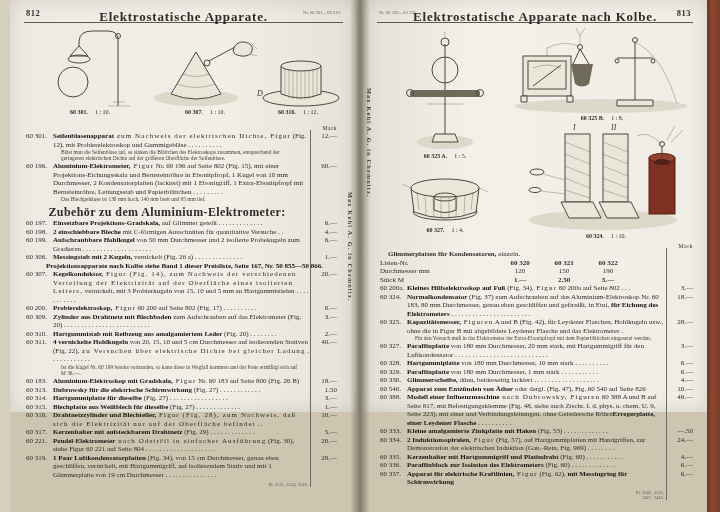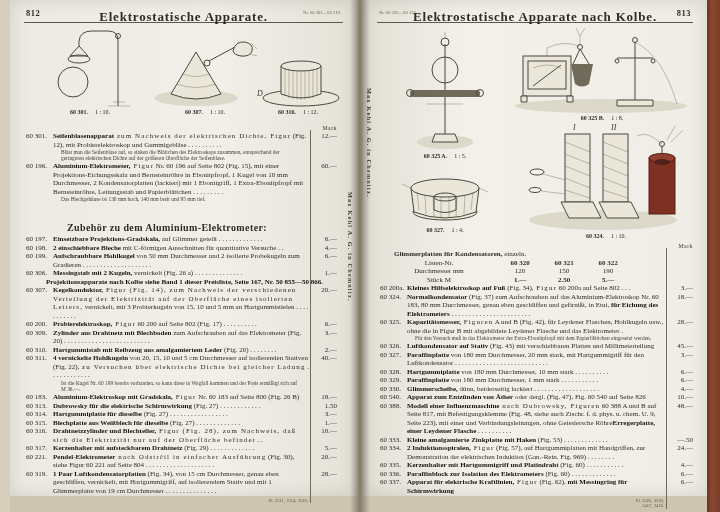--- a/index.html
+++ b/index.html
@@ -1,18 +1,18 @@
 <!DOCTYPE html>
 <html><head>
 <meta charset="utf-8">
 <style>
   html,body{margin:0;padding:0;}
   body{width:720px;height:512px;overflow:hidden;background:#cdc5b0;font-family:"Liberation Serif","DejaVu Serif",serif;color:#2e2c26;}
   .spread{position:relative;width:720px;height:512px;}
-  .page{position:absolute;top:0;height:496px;box-shadow:inset 0 0 18px rgba(90,80,60,.18);}
+  .page{position:absolute;top:0;height:412px;box-shadow:inset 0 0 18px rgba(90,80,60,.18);}
   .page-left{left:10px;width:347px;background:linear-gradient(90deg,#eceae3 0%,#f1efe8 60%,#e4e1d8 100%);}
   .page-right{left:363px;width:344px;background:linear-gradient(90deg,#e3e0d7 0%,#f2f0e9 30%,#efede6 100%);}
   .gutter-shadow{position:absolute;left:350px;top:0;width:20px;height:512px;z-index:6;background:linear-gradient(90deg,rgba(60,52,38,0) 0%,rgba(60,52,38,.5) 50%,rgba(60,52,38,0) 100%);}
   .book-edge{position:absolute;right:0;top:0;width:13px;height:512px;background:linear-gradient(90deg,#6e3422,#8a4a33 40%,#7a3c28);z-index:7;}
   .left-edge{position:absolute;left:0;top:0;width:10px;height:512px;background:#d6cfbc;z-index:7;}
 
   .pg-header{position:absolute;top:8px;left:14px;right:14px;height:14px;border-bottom:1px solid #5b584e;}
   .pgnum{font-size:8.5px;font-weight:bold;letter-spacing:.5px;}
   .page-left .pgnum{position:absolute;left:2px;top:0;}
   .page-right .pgnum{position:absolute;right:2px;top:0;}
@@ -39,30 +39,30 @@
   .entries-wrap::before{content:'';position:absolute;top:-2px;bottom:0;right:27px;border-left:.6px solid #6d695c;}
   .mark{position:absolute;top:-8px;right:1px;font-size:5.8px;letter-spacing:.5px;color:#3c3a30;}
   .entry{display:flex;align-items:flex-start;}
   .entry .num{flex:none;width:27px;white-space:nowrap;}
   .entry .body{flex:1;min-width:0;padding-right:3px;}
   .entry .lead{color:#181610;}
   .entry .sp{letter-spacing:1.1px;}
   .entry .price{flex:none;width:25px;text-align:right;padding-right:1px;white-space:nowrap;}
   .note-block{display:block;font-size:5.4px;line-height:6.2px;color:#45423a;margin:0 6px 1px 8px;}
   .fullnote .body{padding-left:8px;text-align:center;}
-  .section-heading{text-align:center;font-weight:bold;font-size:10px;letter-spacing:.4px;margin:20px 30px 3px 0;}
+  .section-heading{text-align:center;font-weight:bold;font-size:12px;letter-spacing:.4px;margin:4px 30px 3px 0;}
   .footer-note{text-align:right;font-size:4.6px;color:#5d5a4c;margin-top:3px;padding-right:30px;line-height:5.2px;}
 
   .gutter-label{position:absolute;writing-mode:vertical-rl;font-size:6.2px;font-weight:bold;letter-spacing:1.2px;color:#3b382e;white-space:nowrap;z-index:3;}
   .page-left .gutter-label{right:3px;top:192px;}
   .page-right .gutter-label{left:3px;top:88px;}
 
-  .gl-title{margin-left:14px;}
+  .gl-title{margin-left:8px;}
   .gl-row{display:flex;}
-  .gl-label{width:118px;text-align:center;flex:none;}
+  .gl-label{width:118px;text-align:left;flex:none;}
   .gl-val{width:44px;text-align:center;flex:none;}
   .gl-bold .gl-val{font-weight:bold;}
 </style>
 </head>
 <body>
 
 <div class="spread">
   <div class="left-edge"></div>
 
   <div class="page page-left">
@@ -394,25 +394,20 @@
             <span class="body"><b class="lead">Normalkondensator</b><span> (Fig. 37) zum Aufschrauben auf das Aluminium-Elektroskop Nr. 60 183, 80 mm Durchmesser, genau eben geschliffen und gefirnißt, in Etui, </span><b class="lead">für Eichung des Elektrometers</b><span class="dots"> . . . . . . . . . . . . . . . . . . . . . . .</span></span>
             <span class="price">18.—</span>
           </div>
 
           <div class="entry">
             <span class="num">60 325.</span>
             <span class="body"><b class="lead">Kapazitätsmesser,</b><span class="sp"> Figuren</span><span> A und B (Fig. 42), für Leydener Flaschen, Hohlkugeln usw., ohne die in Figur B mit abgebildete Leydener Flasche und das Elektrometer</span><span class="dots"> .</span><span class="note-block">Für den Versuch muß in das Elektrometer der Extra-Ebonitpfropf mit dem Papierblättchen eingesetzt werden.</span></span>
             <span class="price">28.—</span>
           </div>
 
-          <div class="entry">
-            <span class="num">60 326.</span>
-            <span class="body"><b class="lead">Luftkondensator auf Stativ</b><span> (Fig. 43) mit verschiebbaren Platten und Millimeterteilung</span></span>
-            <span class="price">45.—</span>
-          </div>
 
           <div class="entry">
             <span class="num">60 327.</span>
             <span class="body"><b class="lead">Paraffinplatte</b><span> von 180 mm Durchmesser, 20 mm stark, mit Hartgummigriff für den Luftkondensator</span><span class="dots"> . . . . . . . . . . . . . . . . . . . . . . . . . . .</span></span>
             <span class="price">3.—</span>
           </div>
 
           <div class="entry">
             <span class="num">60 328.</span>
             <span class="body"><b class="lead">Hartgummiplatte</b><span> von 180 mm Durchmesser, 10 mm stark</span><span class="dots"> . . . . . . . . . .</span></span>

